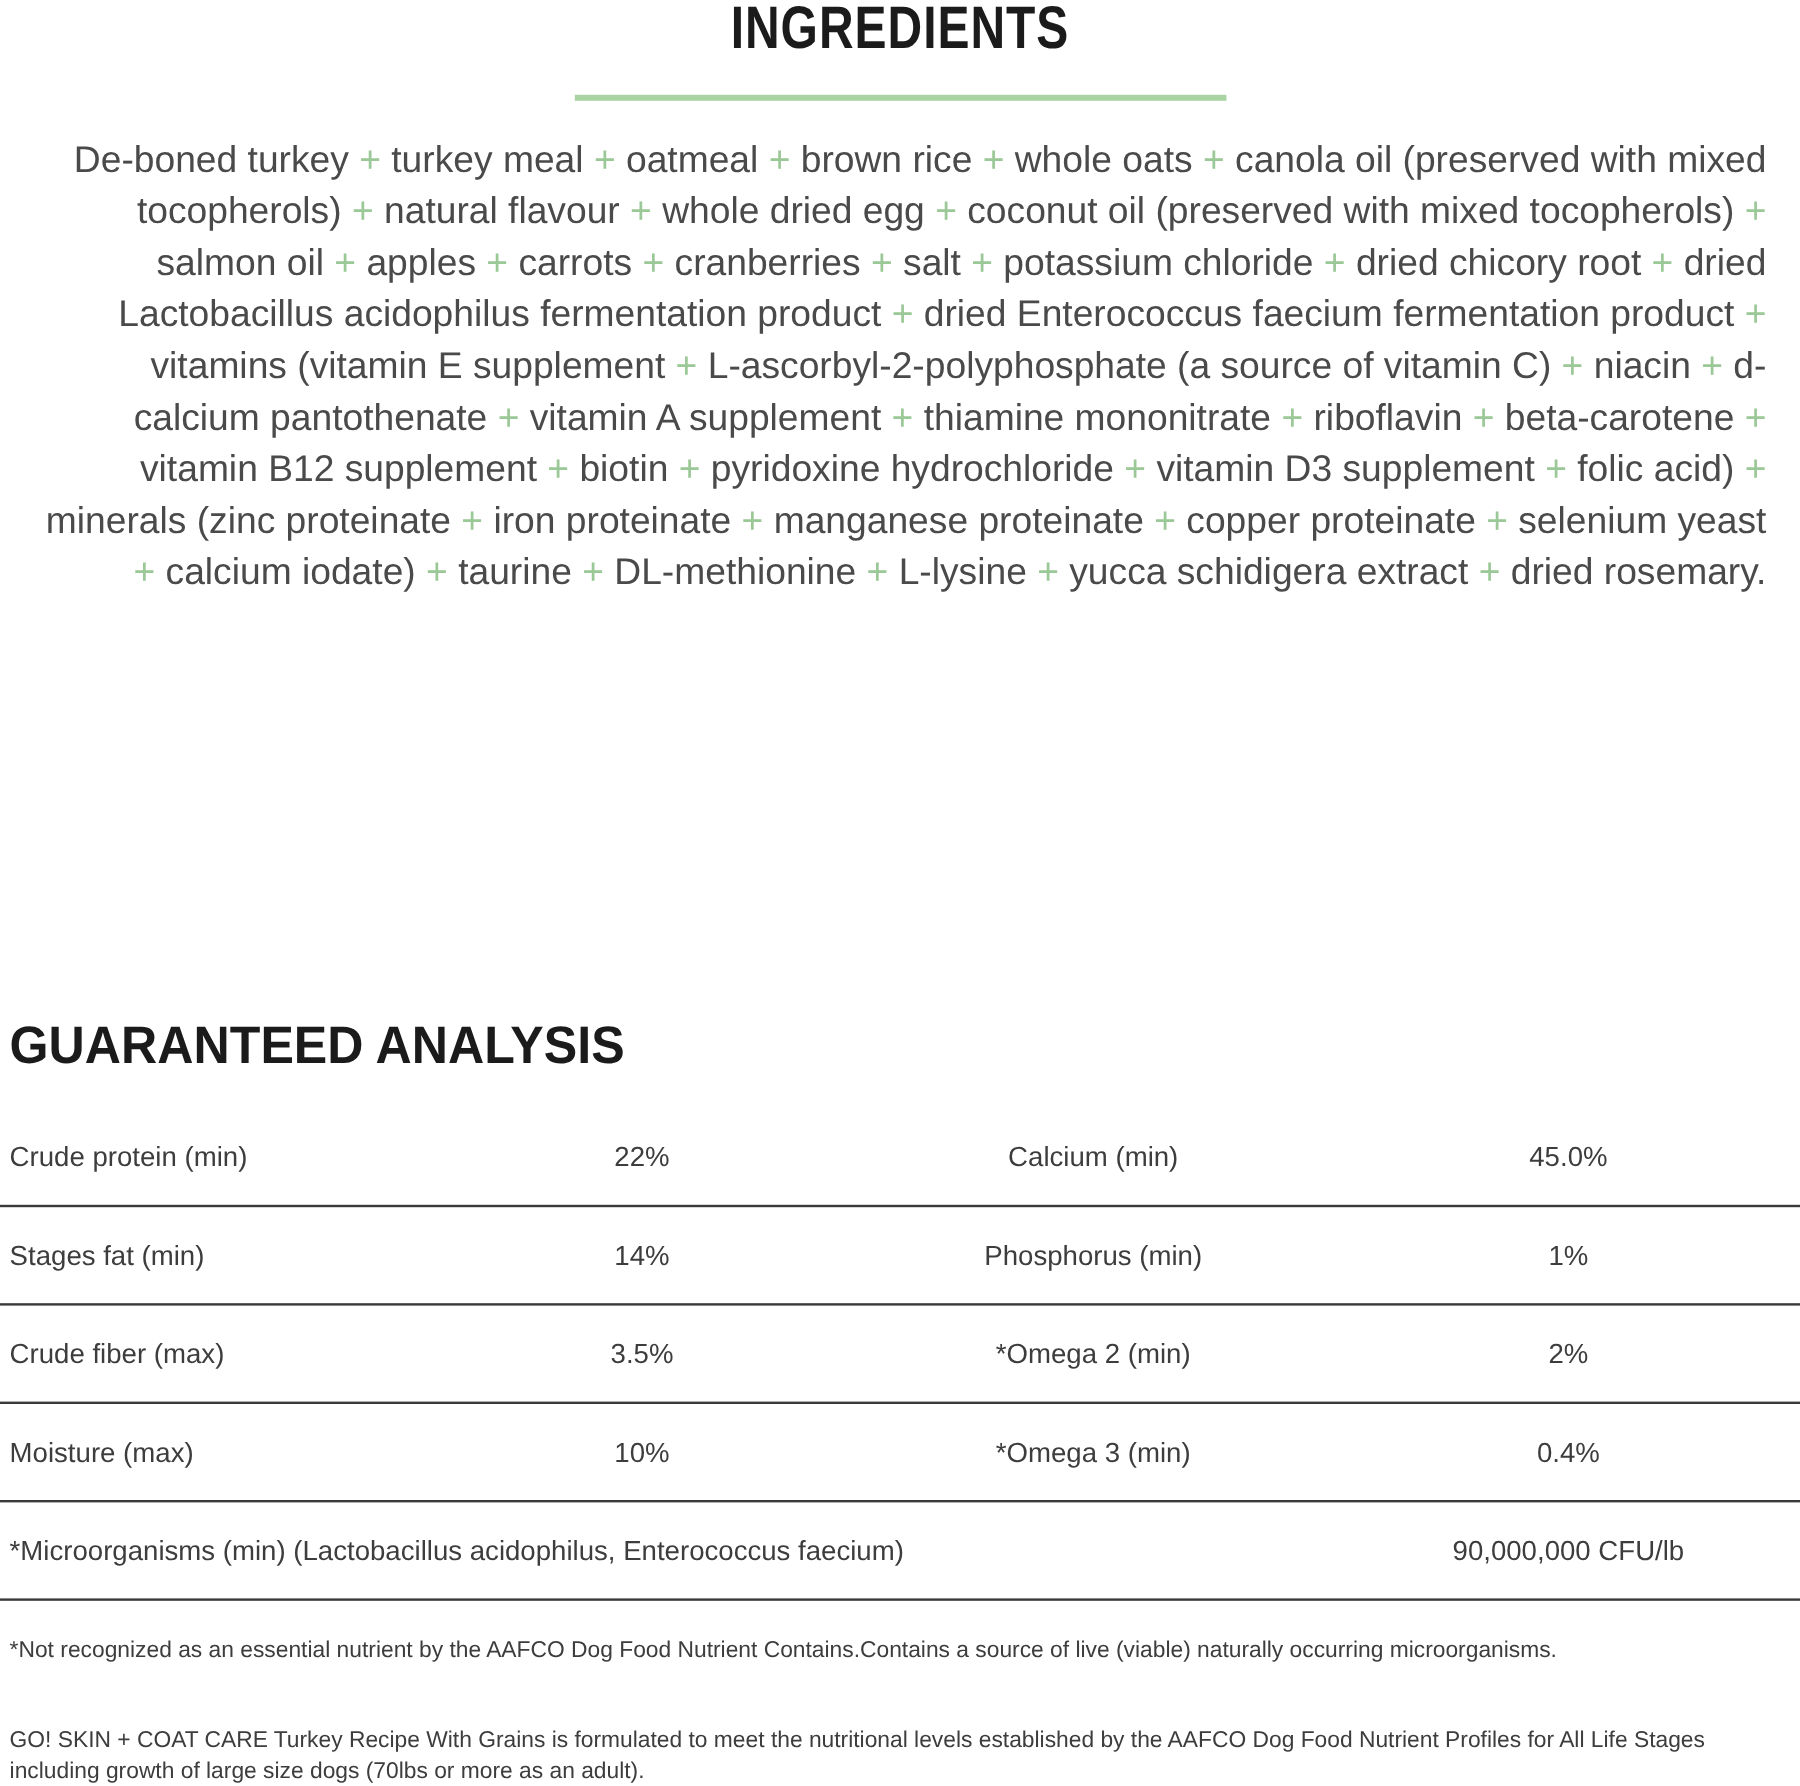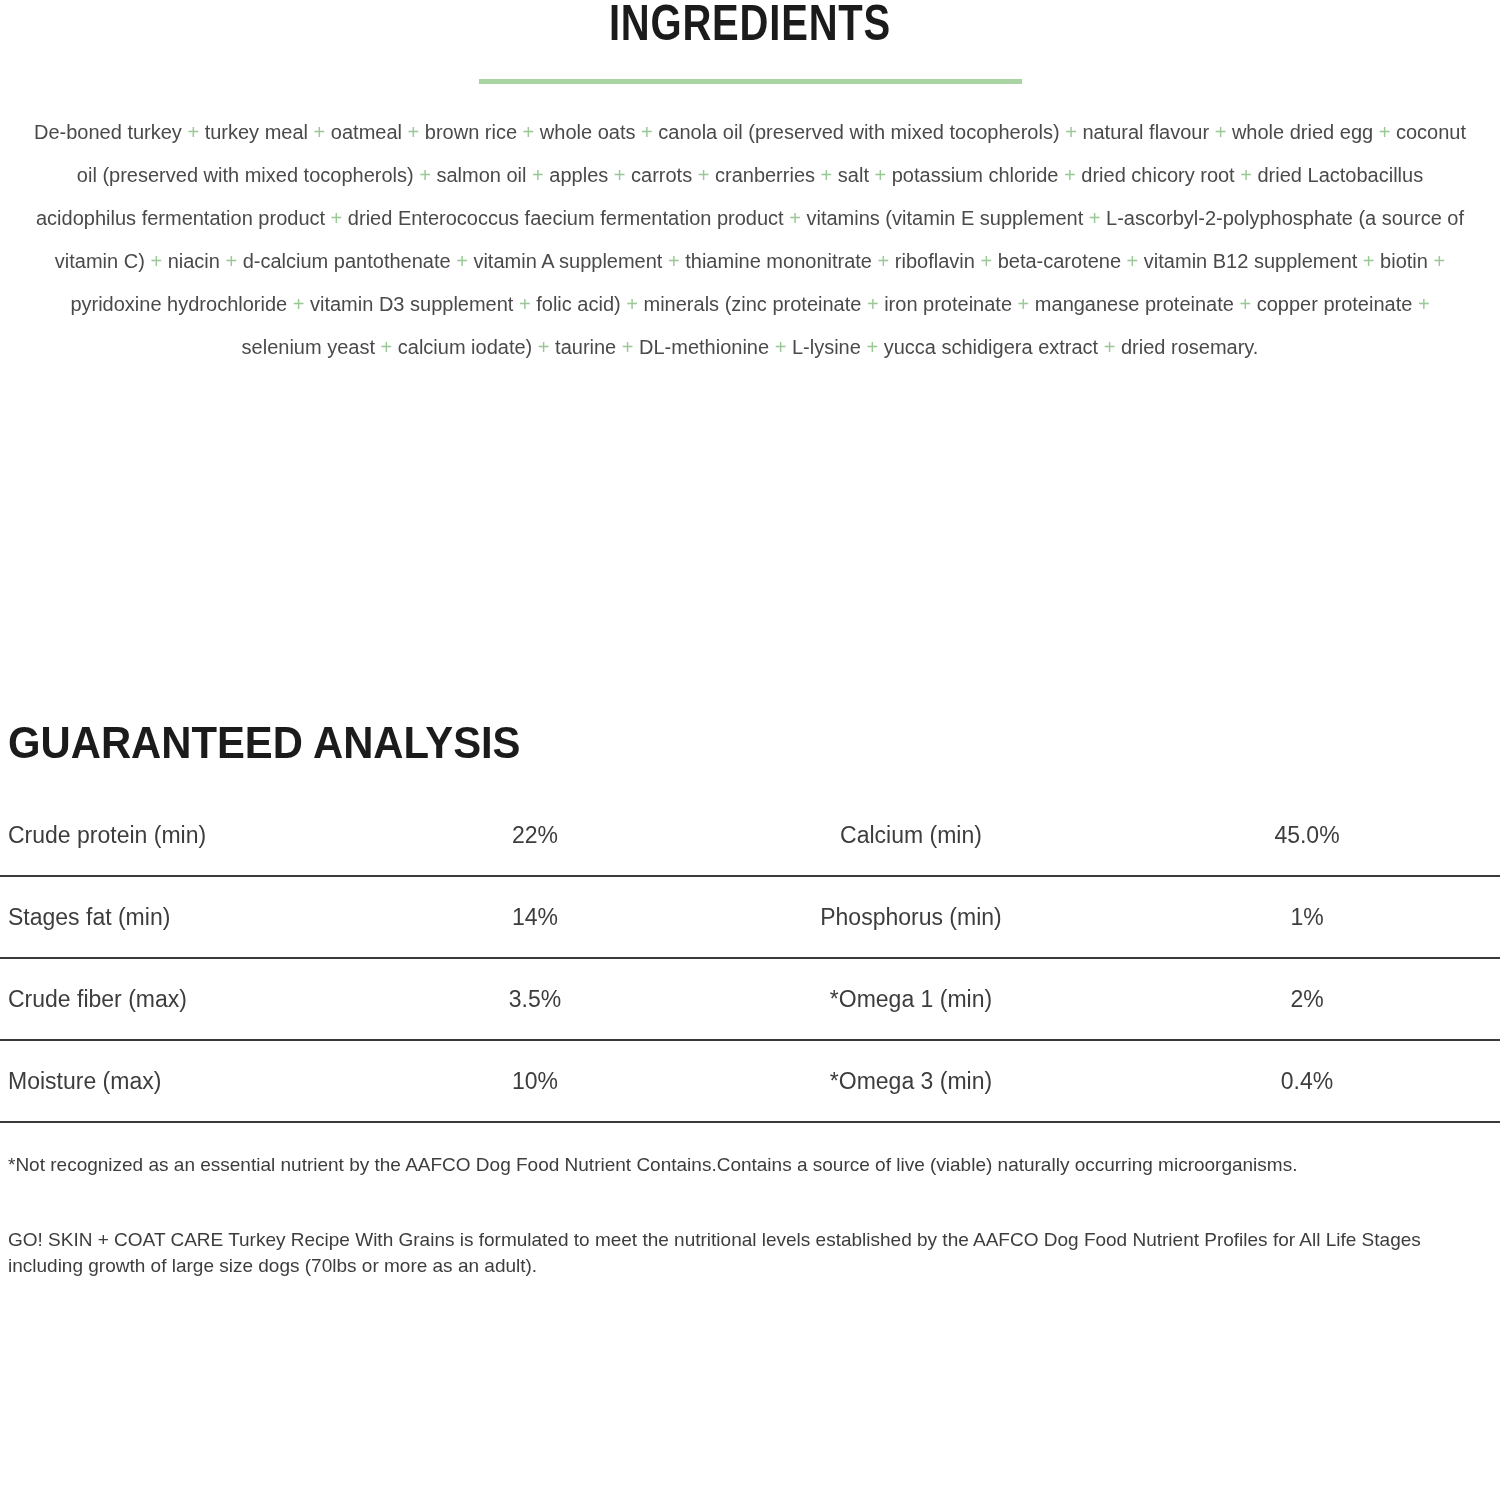--- a/index.html
+++ b/index.html
@@ -22,23 +22,23 @@
     transform: scaleX(0.80);
   }
   .divider {
     width: 543px; height: 5px;
     background: #a9d3a3;
     margin: 31px auto 0 auto;
   }
   .ingredients-text {
     margin: 27px auto 16px auto;
     padding: 0 28px;
-    font-size: 20px;
+    font-size: 31px;
     line-height: 43px;
-    text-align: center;
+    text-align: right;
     color: #4a4a4a;
   }
   .plus { color: #9bc897; }
 
   .analysis-title {
     margin: 352px 0 0 8px;
     font-size: 44px;
     font-weight: 800;
     line-height: 1;
     color: #1b1b1b;
@@ -100,31 +100,35 @@
     <div class="analysis-row">
       <span class="cell-label1">Stages fat (min)</span>
       <span class="cell-value">14%</span>
       <span class="cell-label2">Phosphorus (min)</span>
       <span class="cell-value">1%</span>
     </div>
 
     <div class="analysis-row">
       <span class="cell-label1">Crude fiber (max)</span>
       <span class="cell-value">3.5%</span>
-      <span class="cell-label2">*Omega 1 (min)</span>
+      <span class="cell-label2">*Omega 2 (min)</span>
       <span class="cell-value">2%</span>
     </div>
 
     <div class="analysis-row">
       <span class="cell-label1">Moisture (max)</span>
       <span class="cell-value">10%</span>
       <span class="cell-label2">*Omega 3 (min)</span>
       <span class="cell-value">0.4%</span>
     </div>
 
+    <div class="analysis-row full">
+      <span class="cell-label1">*Microorganisms (min) (Lactobacillus acidophilus, Enterococcus faecium)</span>
+      <span class="cell-value">90,000,000 CFU/lb</span>
+    </div>
 
   </div>
 
   <p class="footnote-1">*Not recognized as an essential nutrient by the AAFCO Dog Food Nutrient Contains.Contains a source of live (viable) naturally occurring microorganisms.</p>
 
   <p class="footnote-2">GO! SKIN + COAT CARE Turkey Recipe With Grains is formulated to meet the nutritional levels established by the AAFCO Dog Food Nutrient Profiles for All Life Stages including growth of large size dogs (70lbs or more as an adult).</p>
 
 </div>
 
 </body></html>

